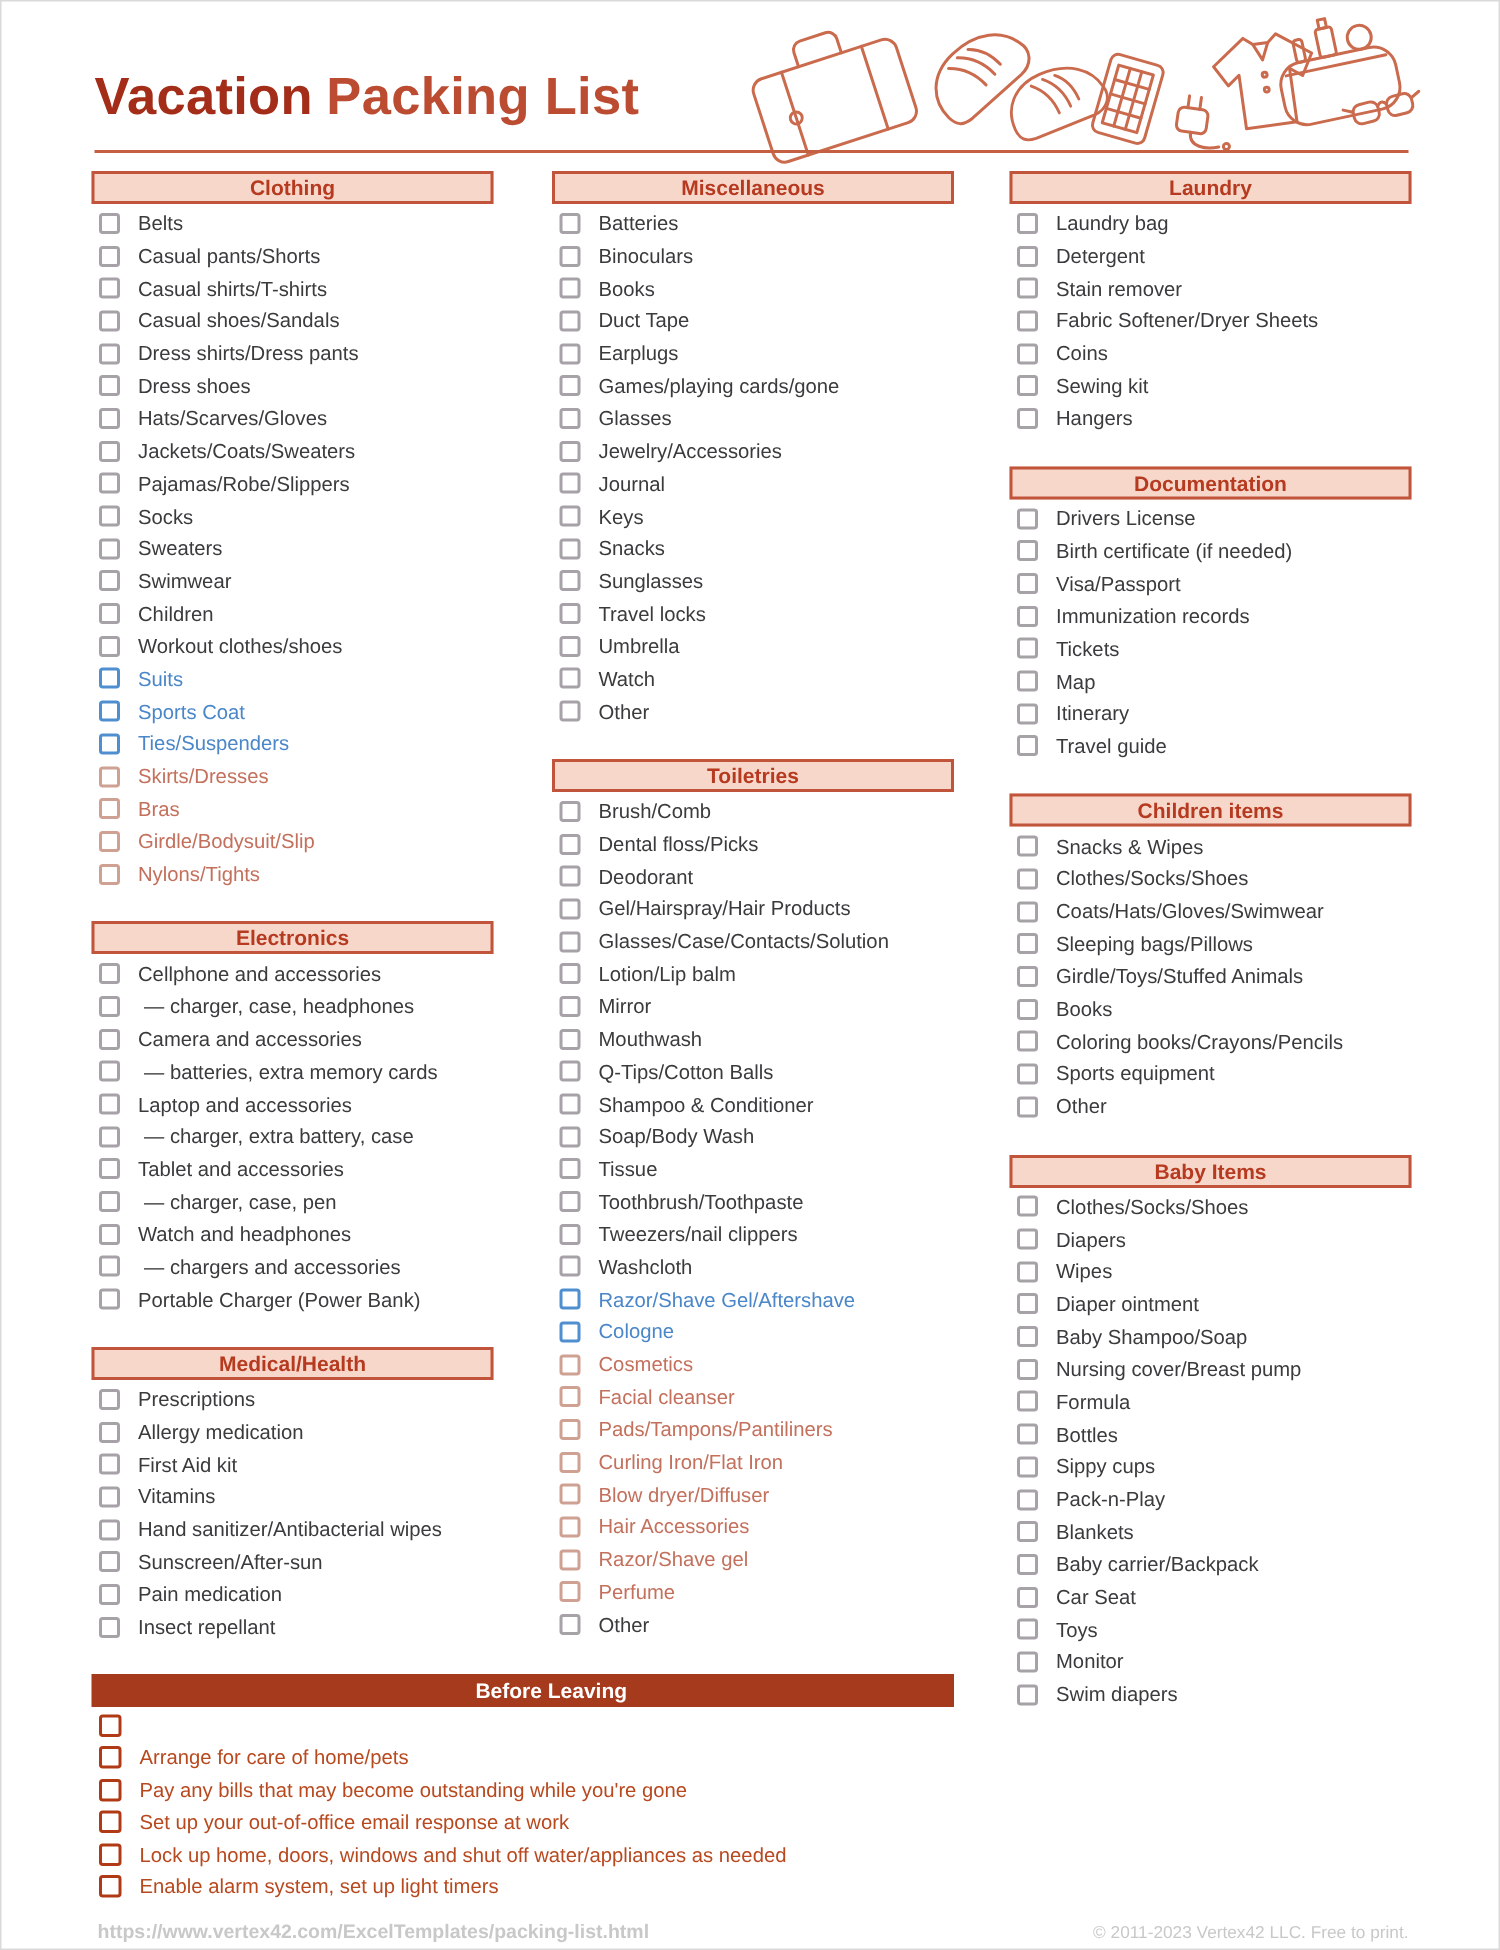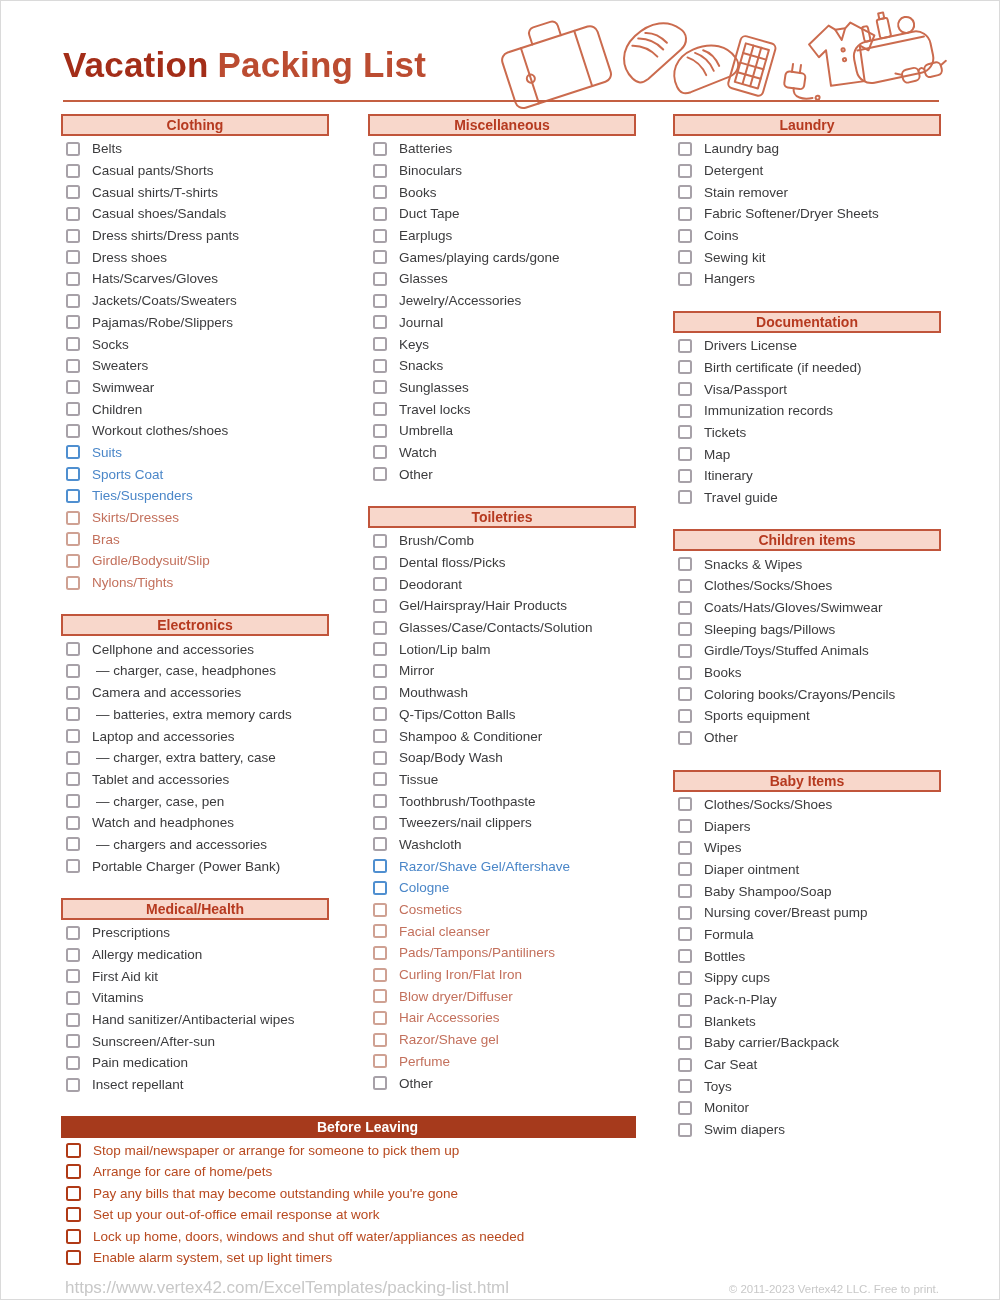--- a/index.html
+++ b/index.html
@@ -42,21 +42,21 @@
   #before-leaving{margin-top:20px;}
   .bl-h{
     height:22px;background:var(--darkBg,#a63a1c);color:var(--darkText,#ffffff);
     font-weight:bold;font-size:14px;text-align:center;line-height:22px;margin-bottom:2px;padding-left:38px;
   }
   .bl-item{height:21.5px;display:flex;align-items:center;}
   .bl-item .box{width:15px;height:15px;border:2px solid var(--redBox,#b03a16);border-radius:2.5px;}
   .bl-item .lbl{color:var(--redText,#b8491f);}
   
   .footer{position:absolute;left:64px;right:60px;top:1260px;display:flex;justify-content:space-between;align-items:baseline;}
-  .f-url{font-size:17px;color:var(--footerText,#c8c8c8);}
+  .f-url{font-size:13px;color:var(--footerText,#c8c8c8);font-weight:bold;}
   .f-copy{font-size:11.5px;color:var(--footerText,#c8c8c8);margin-top:22px;}
 </style>
 </head>
 <body>
 
 <div class="page">
 
   <div class="title">
     <span class="t-bold">Vacation</span><span class="t-rest">Packing List</span>
   </div>
@@ -470,21 +470,20 @@
                 <span class="box"></span>
                 <span class="lbl">Other</span>
               </div>
             </div>
           </div>
       </div>
       <div id="before-leaving">
         <div class="bl-h">Before Leaving</div>
       <div class="item bl-item">
             <span class="box"></span>
-            <span class="lbl">Stop mail/newspaper or arrange for someone to pick them up</span>
           </div>
           <div class="item bl-item">
             <span class="box"></span>
             <span class="lbl">Arrange for care of home/pets</span>
           </div>
           <div class="item bl-item">
             <span class="box"></span>
             <span class="lbl">Pay any bills that may become outstanding while you're gone</span>
           </div>
           <div class="item bl-item">

